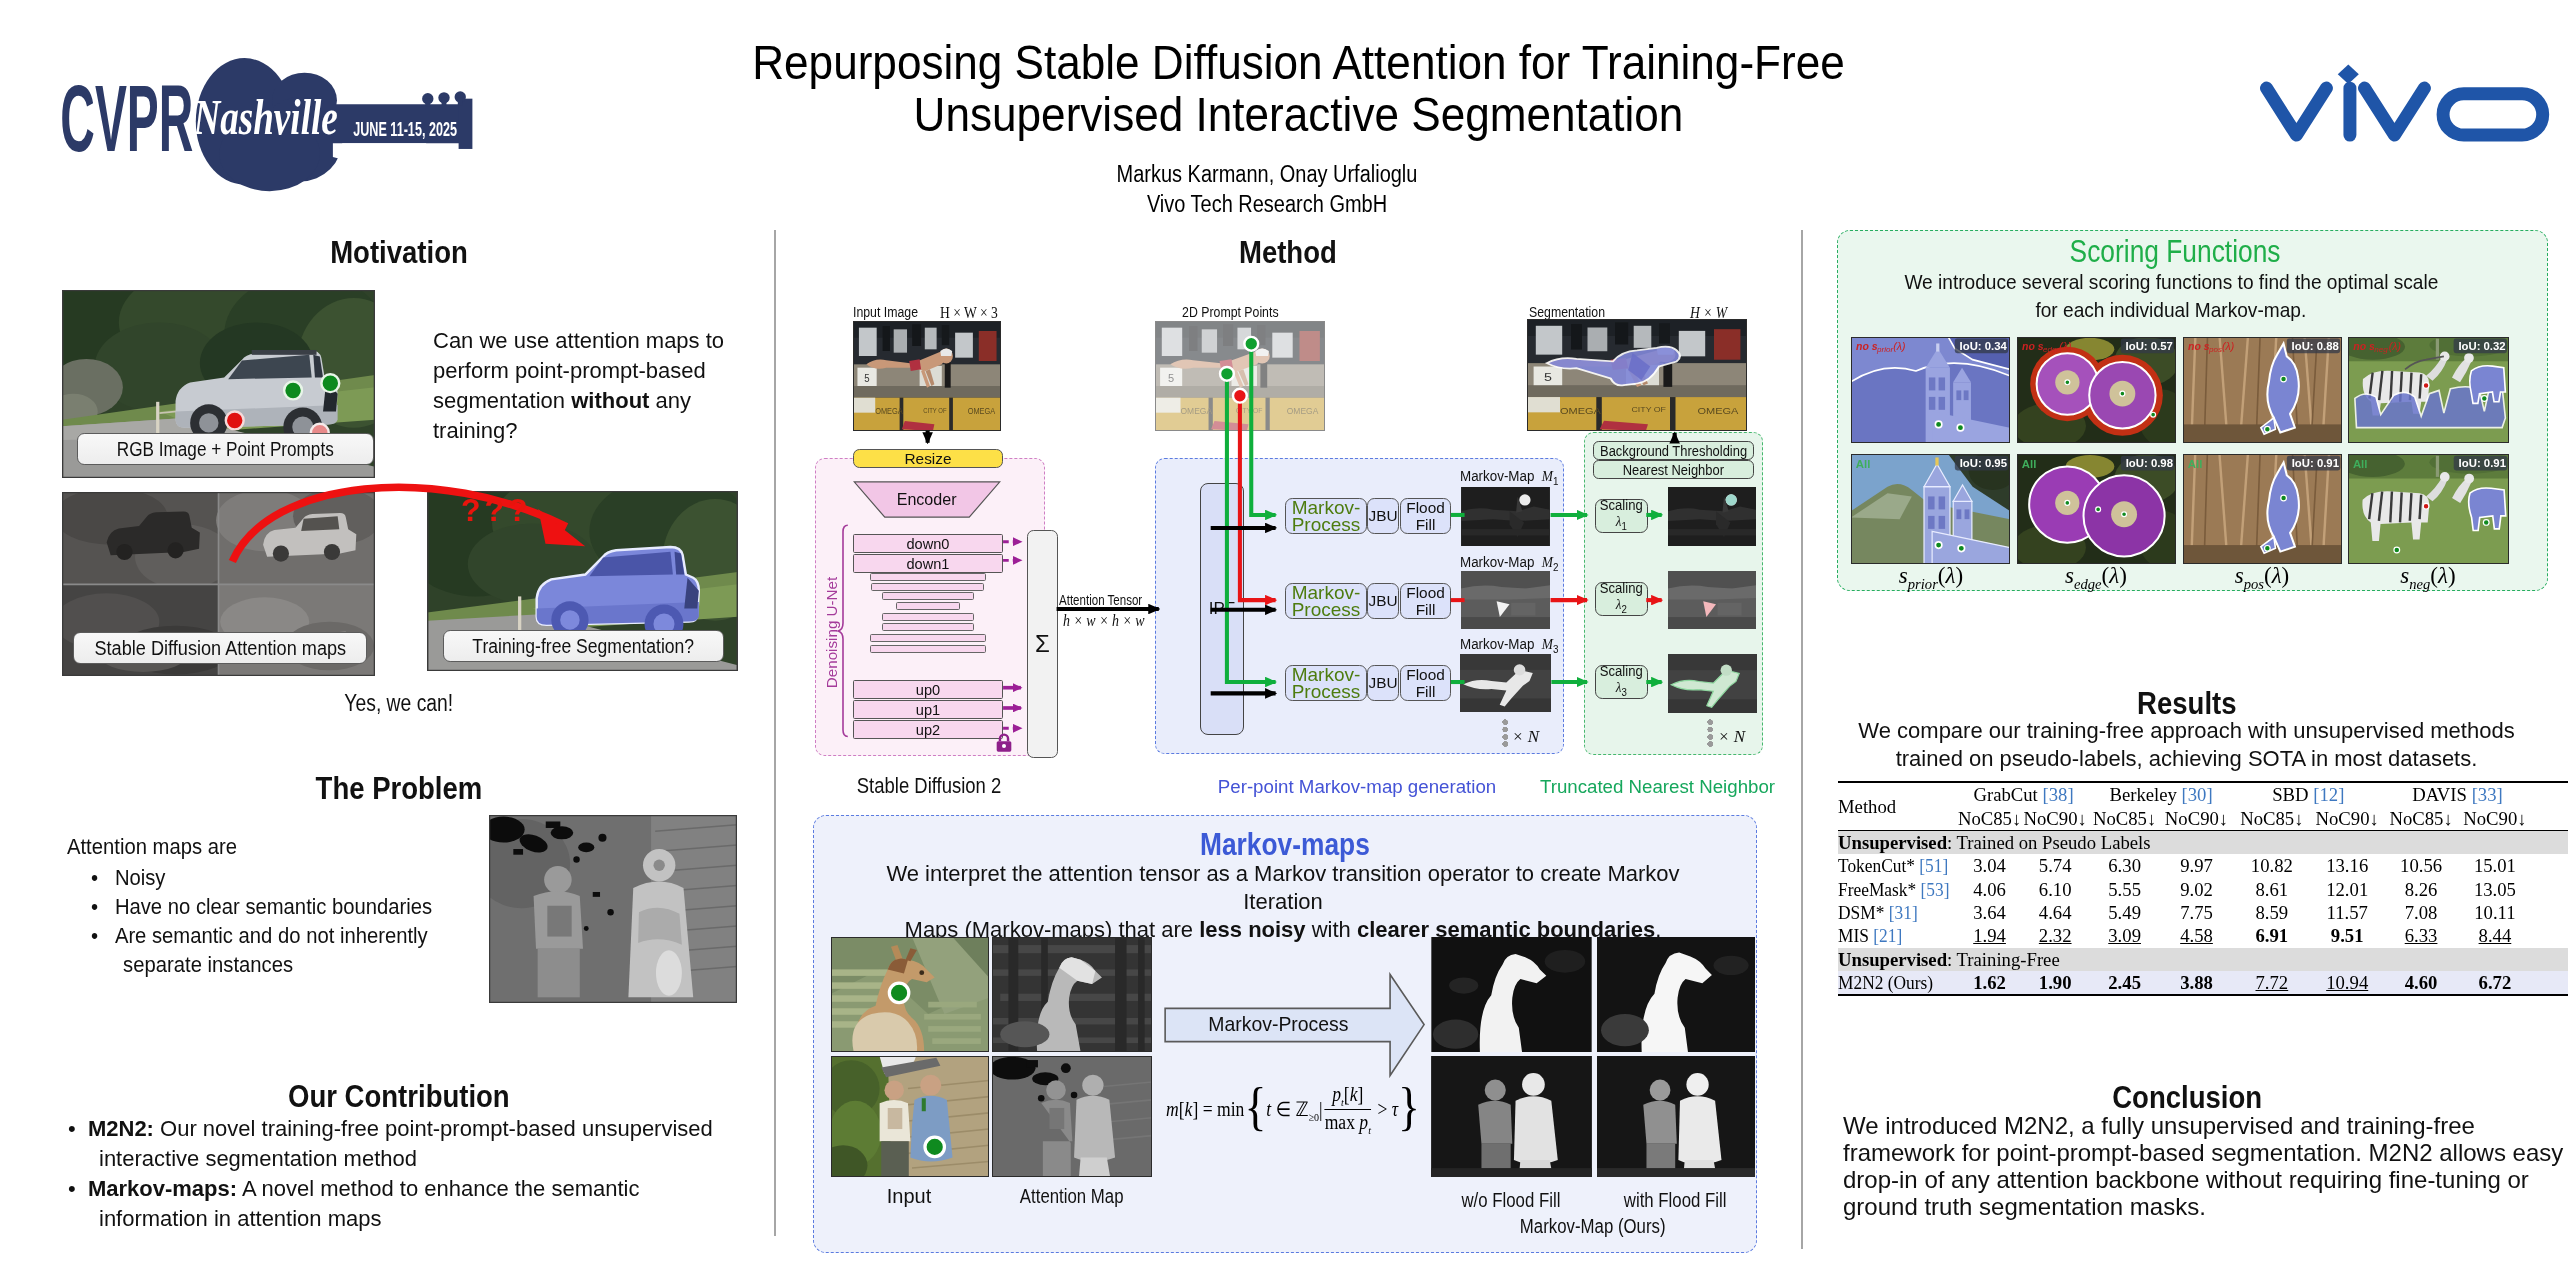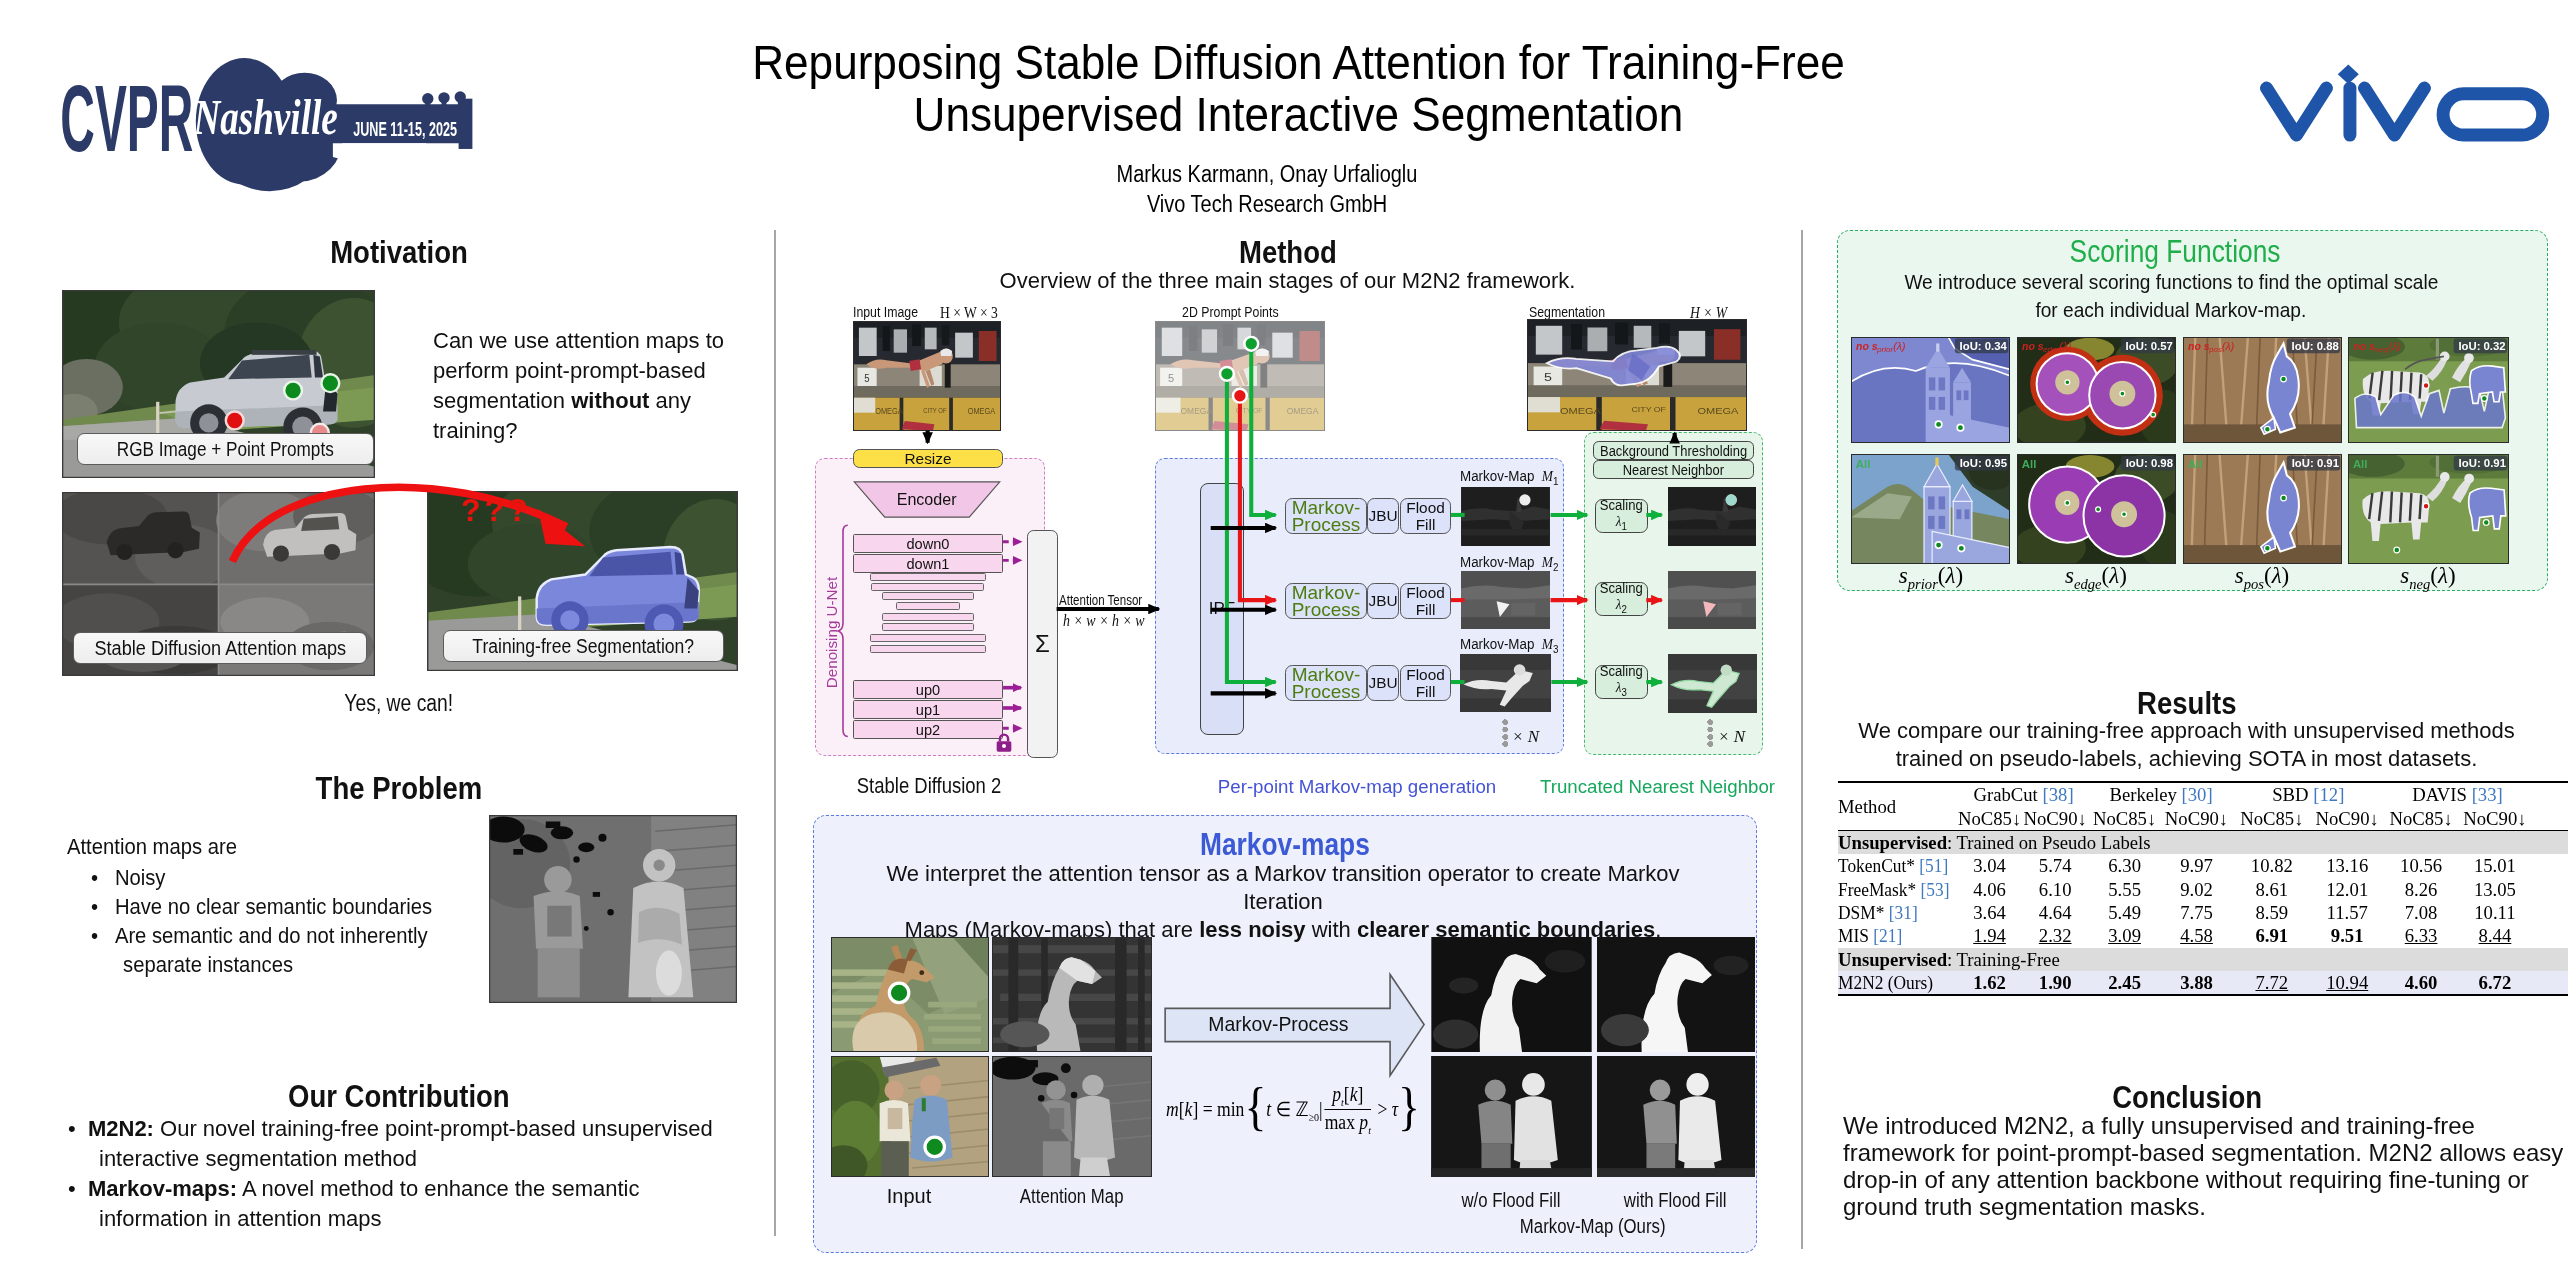--- a/index.html
+++ b/index.html
@@ -677,21 +677,20 @@
     </svg>
   </div>
 
   <div class="abs ctr h1" style="left:196px;top:1078px;width:406px;"><span>Our Contribution</span></div>
   <div class="abs" style="left:50px;top:1114px;width:811px;font-size:22px;line-height:30px;color:#111;">
       <div style="padding-left:49px;text-indent:-31px;">•&nbsp;&nbsp;<b>M2N2:</b> Our novel training-free point-prompt-based unsupervised<br>interactive segmentation method</div>
       <div style="padding-left:49px;text-indent:-31px;">•&nbsp;&nbsp;<b>Markov-maps:</b> A novel method to enhance the semantic<br>information in attention maps</div>
   </div>
 
   <div class="abs ctr h1" style="left:1085px;top:234px;width:406px;"><span>Method</span></div>
-  <div class="abs ctr" style="left:882px;top:268px;width:811px;font-size:22px;color:#111;">Overview of the three main stages of our M2N2 framework.</div>
 
   <div class="abs" style="left:853px;top:303px;font-size:15.4px;color:#111;"><span class="sxl" style="display:inline-block;transform:scaleX(.8);white-space:nowrap;">Input Image</span></div>
   <div class="abs" style="left:940px;top:303px;font-size:17px;font-family:'Liberation Serif',serif;color:#111;"><span style="display:inline-block;transform:scaleX(.8);transform-origin:0 50%;white-space:nowrap;">H × W × 3</span></div>
   <div class="abs ctr" style="left:1149px;top:303px;width:162px;font-size:15.4px;color:#111;"><span style="display:inline-block;transform:scaleX(.8);white-space:nowrap;">2D Prompt Points</span></div>
   <div class="abs" style="left:1529px;top:303px;font-size:15.4px;color:#111;"><span class="sxl" style="display:inline-block;transform:scaleX(.8);white-space:nowrap;">Segmentation</span></div>
   <div class="abs" style="left:1690px;top:303px;font-size:17px;font-family:'Liberation Serif',serif;font-style:italic;color:#111;"><span style="display:inline-block;transform:scaleX(.8);transform-origin:0 50%;white-space:nowrap;">H × W</span></div>
 
   <div class="pic bd" style="left:853px;top:321px;width:148px;height:110px;">
     <svg width="148" height="110" viewBox="0 0 200 132" preserveAspectRatio="none">
       <use href="#diverbase"></use>

